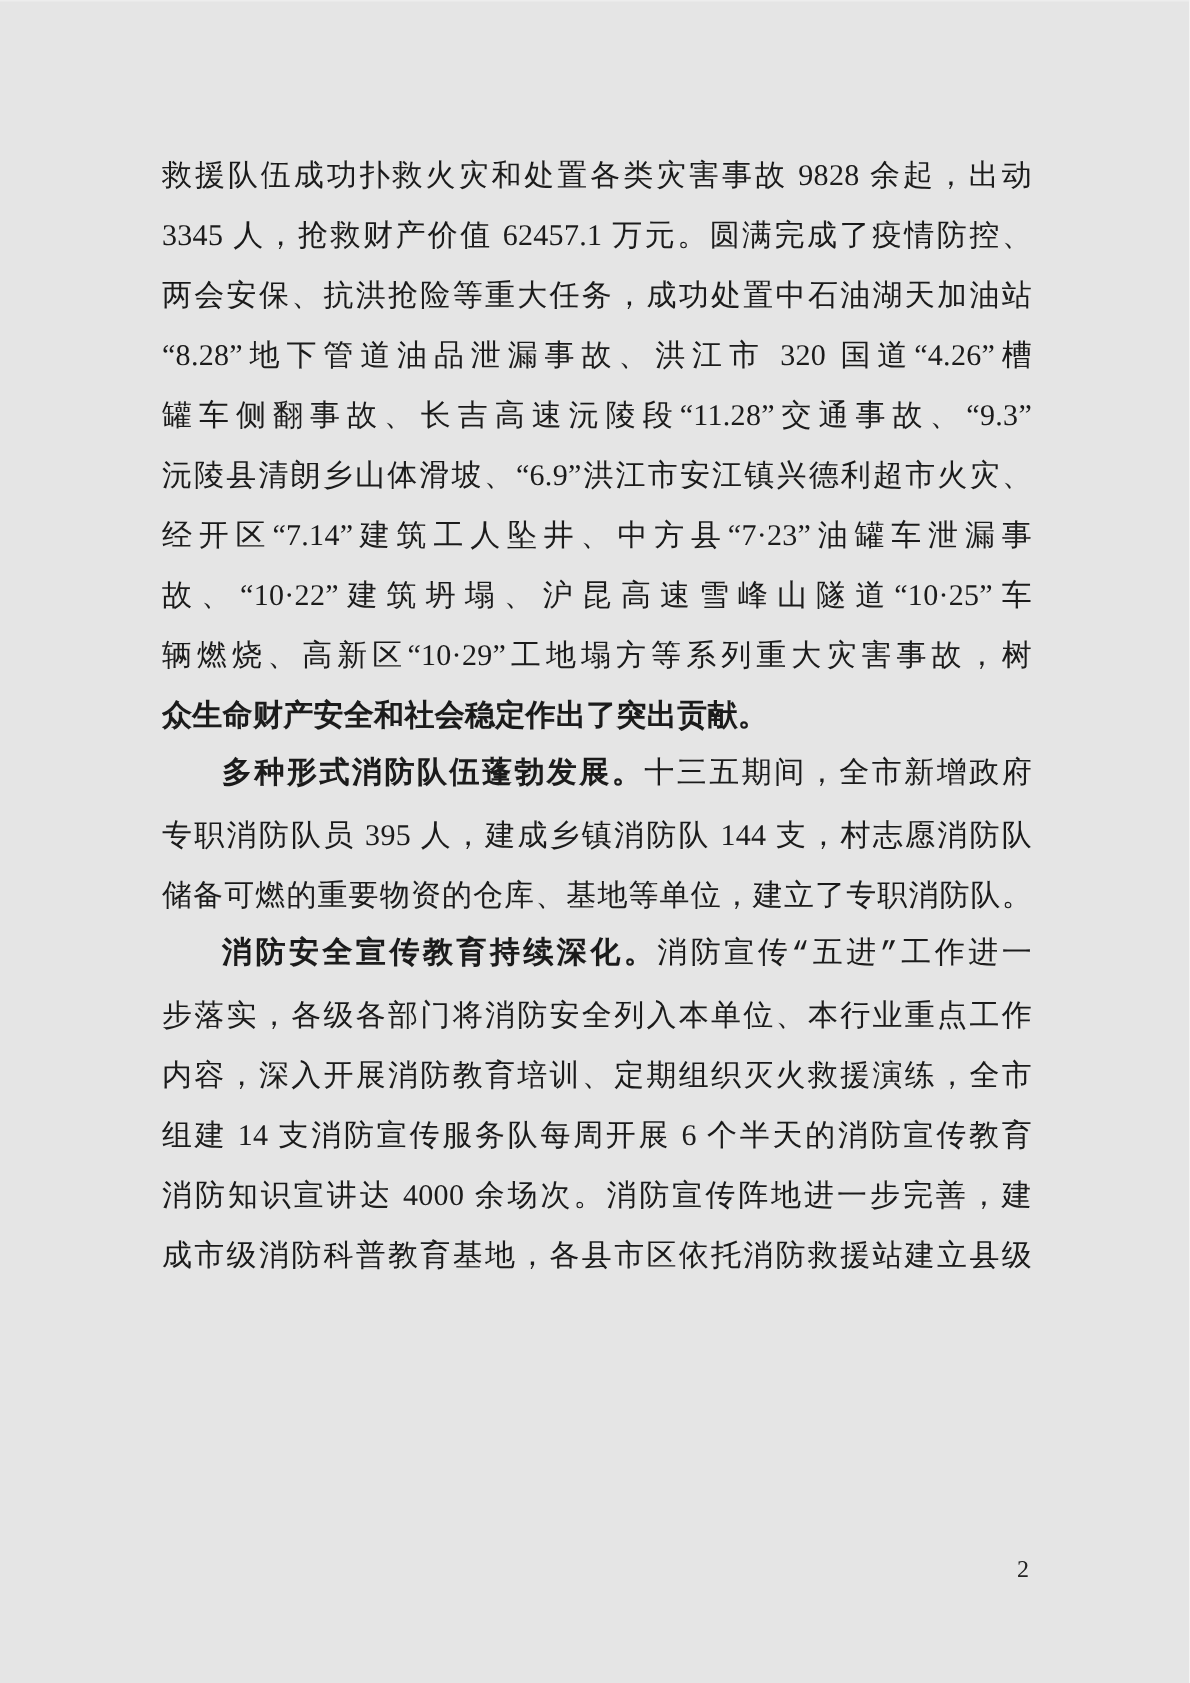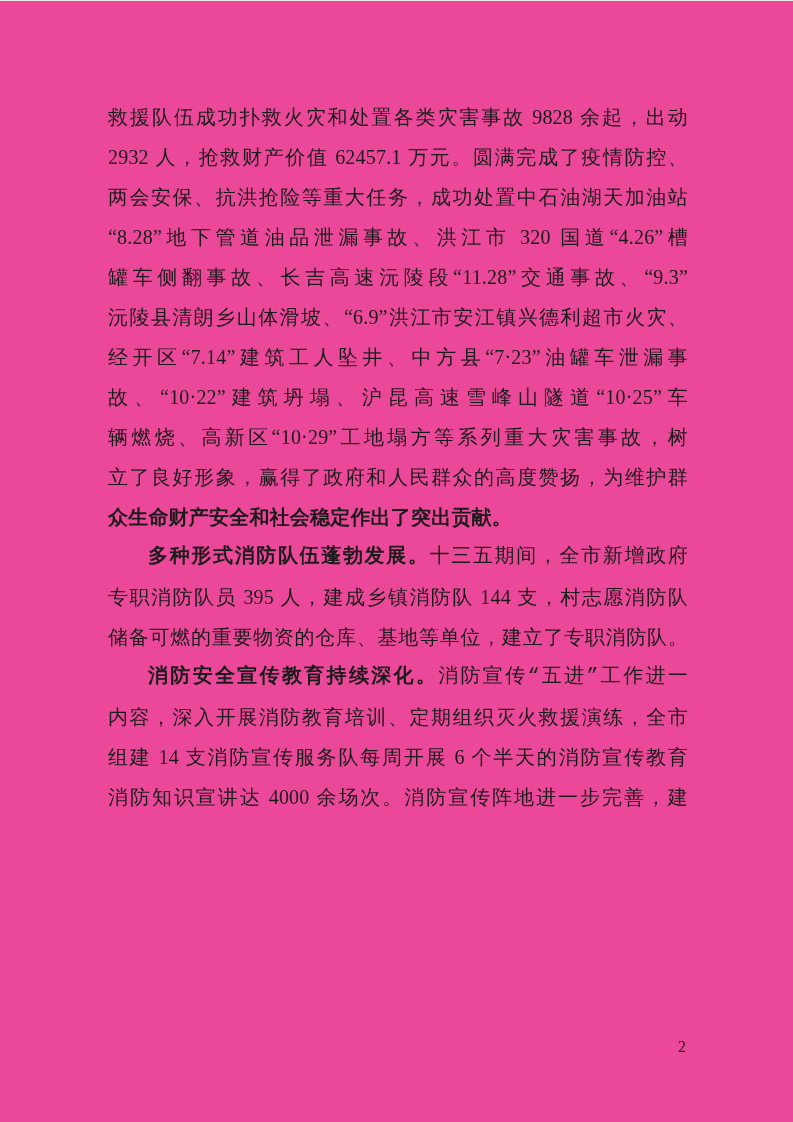--- a/index.html
+++ b/index.html
@@ -4,21 +4,21 @@
 <style>
   html, body {
     margin: 0;
     padding: 0;
     background: #ffffff;
   }
   .page {
     position: relative;
     width: 793px;
     height: 1122px;
-    background: #ec4899;
+    background: #e5e5e5;
     border-top: 1px solid #ededed;
     font-family: "Liberation Serif", "DejaVu Serif", serif;
     color: #1b1b1b;
     overflow: hidden;
   }
   .text-block {
     position: absolute;
     left: 108px;
     top: 96px;
     width: 580px;
@@ -59,37 +59,38 @@
     color: #222222;
   }
 </style>
 </head>
 <body>
 
 <div class="page">
   <div class="text-block" id="text-block">
       <div class="para">
         <div class="line"><span class="seg">救援队伍成功扑救火灾和处置各类灾害事故 9828 余起，出动</span></div>
-        <div class="line"><span class="seg">2932 人，抢救财产价值 62457.1 万元。圆满完成了疫情防控、</span></div>
+        <div class="line"><span class="seg">3345 人，抢救财产价值 62457.1 万元。圆满完成了疫情防控、</span></div>
         <div class="line"><span class="seg">两会安保、抗洪抢险等重大任务，成功处置中石油湖天加油站</span></div>
         <div class="line"><span class="seg">“8.28”地下管道油品泄漏事故、洪江市 320 国道“4.26”槽</span></div>
         <div class="line"><span class="seg">罐车侧翻事故、长吉高速沅陵段“11.28”交通事故、“9.3”</span></div>
         <div class="line"><span class="seg">沅陵县清朗乡山体滑坡、“6.9”洪江市安江镇兴德利超市火灾、</span></div>
         <div class="line"><span class="seg">经开区“7.14”建筑工人坠井、中方县“7·23”油罐车泄漏事</span></div>
         <div class="line"><span class="seg">故、“10·22”建筑坍塌、沪昆高速雪峰山隧道“10·25”车</span></div>
         <div class="line"><span class="seg">辆燃烧、高新区“10·29”工地塌方等系列重大灾害事故，树</span></div>
-        <div class="line"><span class="seg">立了良好形象，赢得了政府和人民群众的高度赞扬，为维护群</span></div>
         <div class="line short"><span class="seg">众生命财产安全和社会稳定作出了突出贡献。</span></div>
       </div>
       <div class="para">
         <div class="line indent"><span class="seg-bold">多种形式消防队伍蓬勃发展。</span><span class="seg">十三五期间，全市新增政府</span></div>
         <div class="line"><span class="seg">专职消防队员 395 人，建成乡镇消防队 144 支，村志愿消防队</span></div>
         <div class="line"><span class="seg">储备可燃的重要物资的仓库、基地等单位，建立了专职消防队。</span></div>
       </div>
       <div class="para">
         <div class="line indent"><span class="seg-bold">消防安全宣传教育持续深化。</span><span class="seg">消防宣传“五进”工作进一</span></div>
+        <div class="line"><span class="seg">步落实，各级各部门将消防安全列入本单位、本行业重点工作</span></div>
         <div class="line"><span class="seg">内容，深入开展消防教育培训、定期组织灭火救援演练，全市</span></div>
         <div class="line"><span class="seg">组建 14 支消防宣传服务队每周开展 6 个半天的消防宣传教育</span></div>
         <div class="line"><span class="seg">消防知识宣讲达 4000 余场次。消防宣传阵地进一步完善，建</span></div>
+        <div class="line"><span class="seg">成市级消防科普教育基地，各县市区依托消防救援站建立县级</span></div>
       </div>
     </div>
   <div class="page-number">2</div>
 </div>
 
 </body></html>

